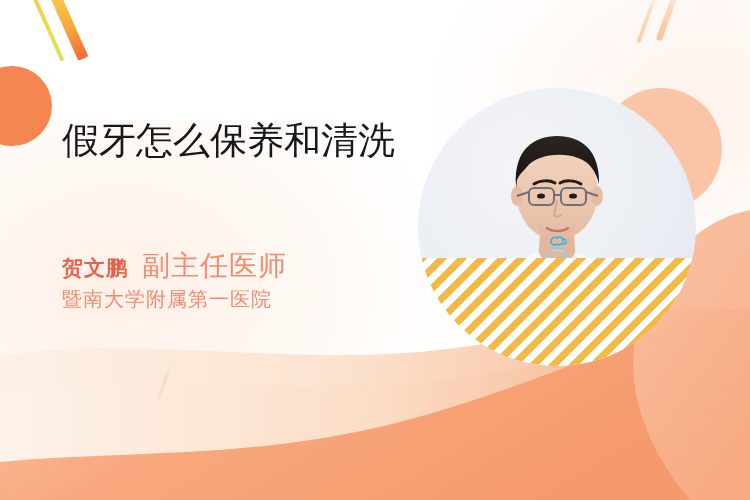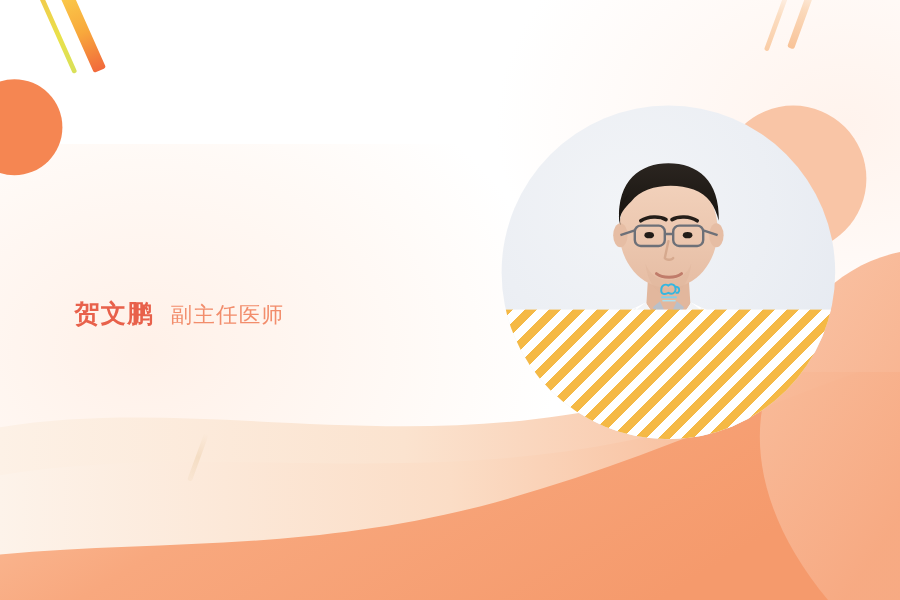--- a/index.html
+++ b/index.html
@@ -76,21 +76,21 @@
     font-size:37px;line-height:46px;font-weight:400;color:#17181b;
     letter-spacing:0px;
   }
   .doc-line{
     position:absolute;left:62px;top:247px;white-space:nowrap;
   }
   .doc-name{
     font-size:21px;font-weight:bold;color:#e8614b;letter-spacing:1px;margin-top:40px;
   }
   .doc-title{
-    font-size:18px;font-weight:400;color:#f28d6c;letter-spacing:1px;margin-left:14px;
+    font-size:28px;font-weight:400;color:#f28d6c;letter-spacing:1px;margin-left:14px;
   }
   .hospital{
     position:absolute;left:62px;top:286px;width:330px;
     font-size:20px;line-height:26px;color:#f18c72;letter-spacing:1px;
   }
 
   
   .portrait-wrap{
     position:absolute;left:418px;top:88px;width:278px;height:278px;
   }
@@ -262,21 +262,23 @@
       <div class="portrait-stripes"></div>
     </div>
   </div>
 
   <div class="stripe stripe-tl-thin layer-5"></div>
   <div class="stripe stripe-tl-thick layer-5"></div>
   <div class="stripe stripe-tr-a layer-5"></div>
   <div class="stripe stripe-tr-b layer-5"></div>
   <div class="stripe stripe-bl layer-5"></div>
 
+  <div class="title layer-5">假牙怎么保养和清洗</div>
 
   <div class="doc-line layer-5">
     <span class="doc-name">贺文鹏</span><span class="doc-title">副主任医师</span>
   </div>
 
   <div class="hospital layer-5">
+    <div>暨南大学附属第一医院</div>
   </div>
 
 </div>
 
 </body></html>

